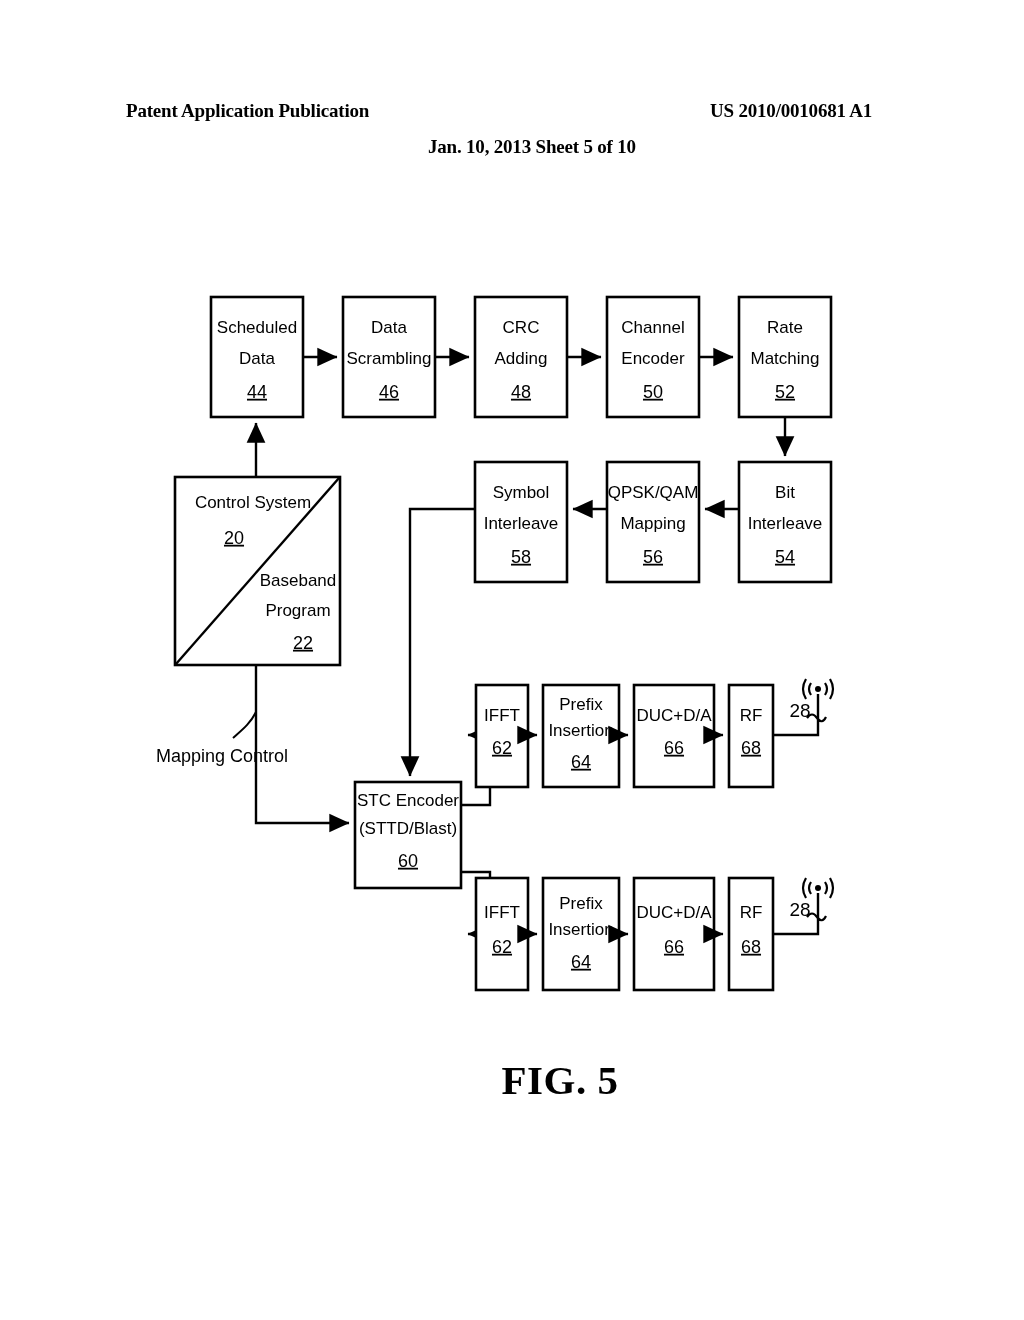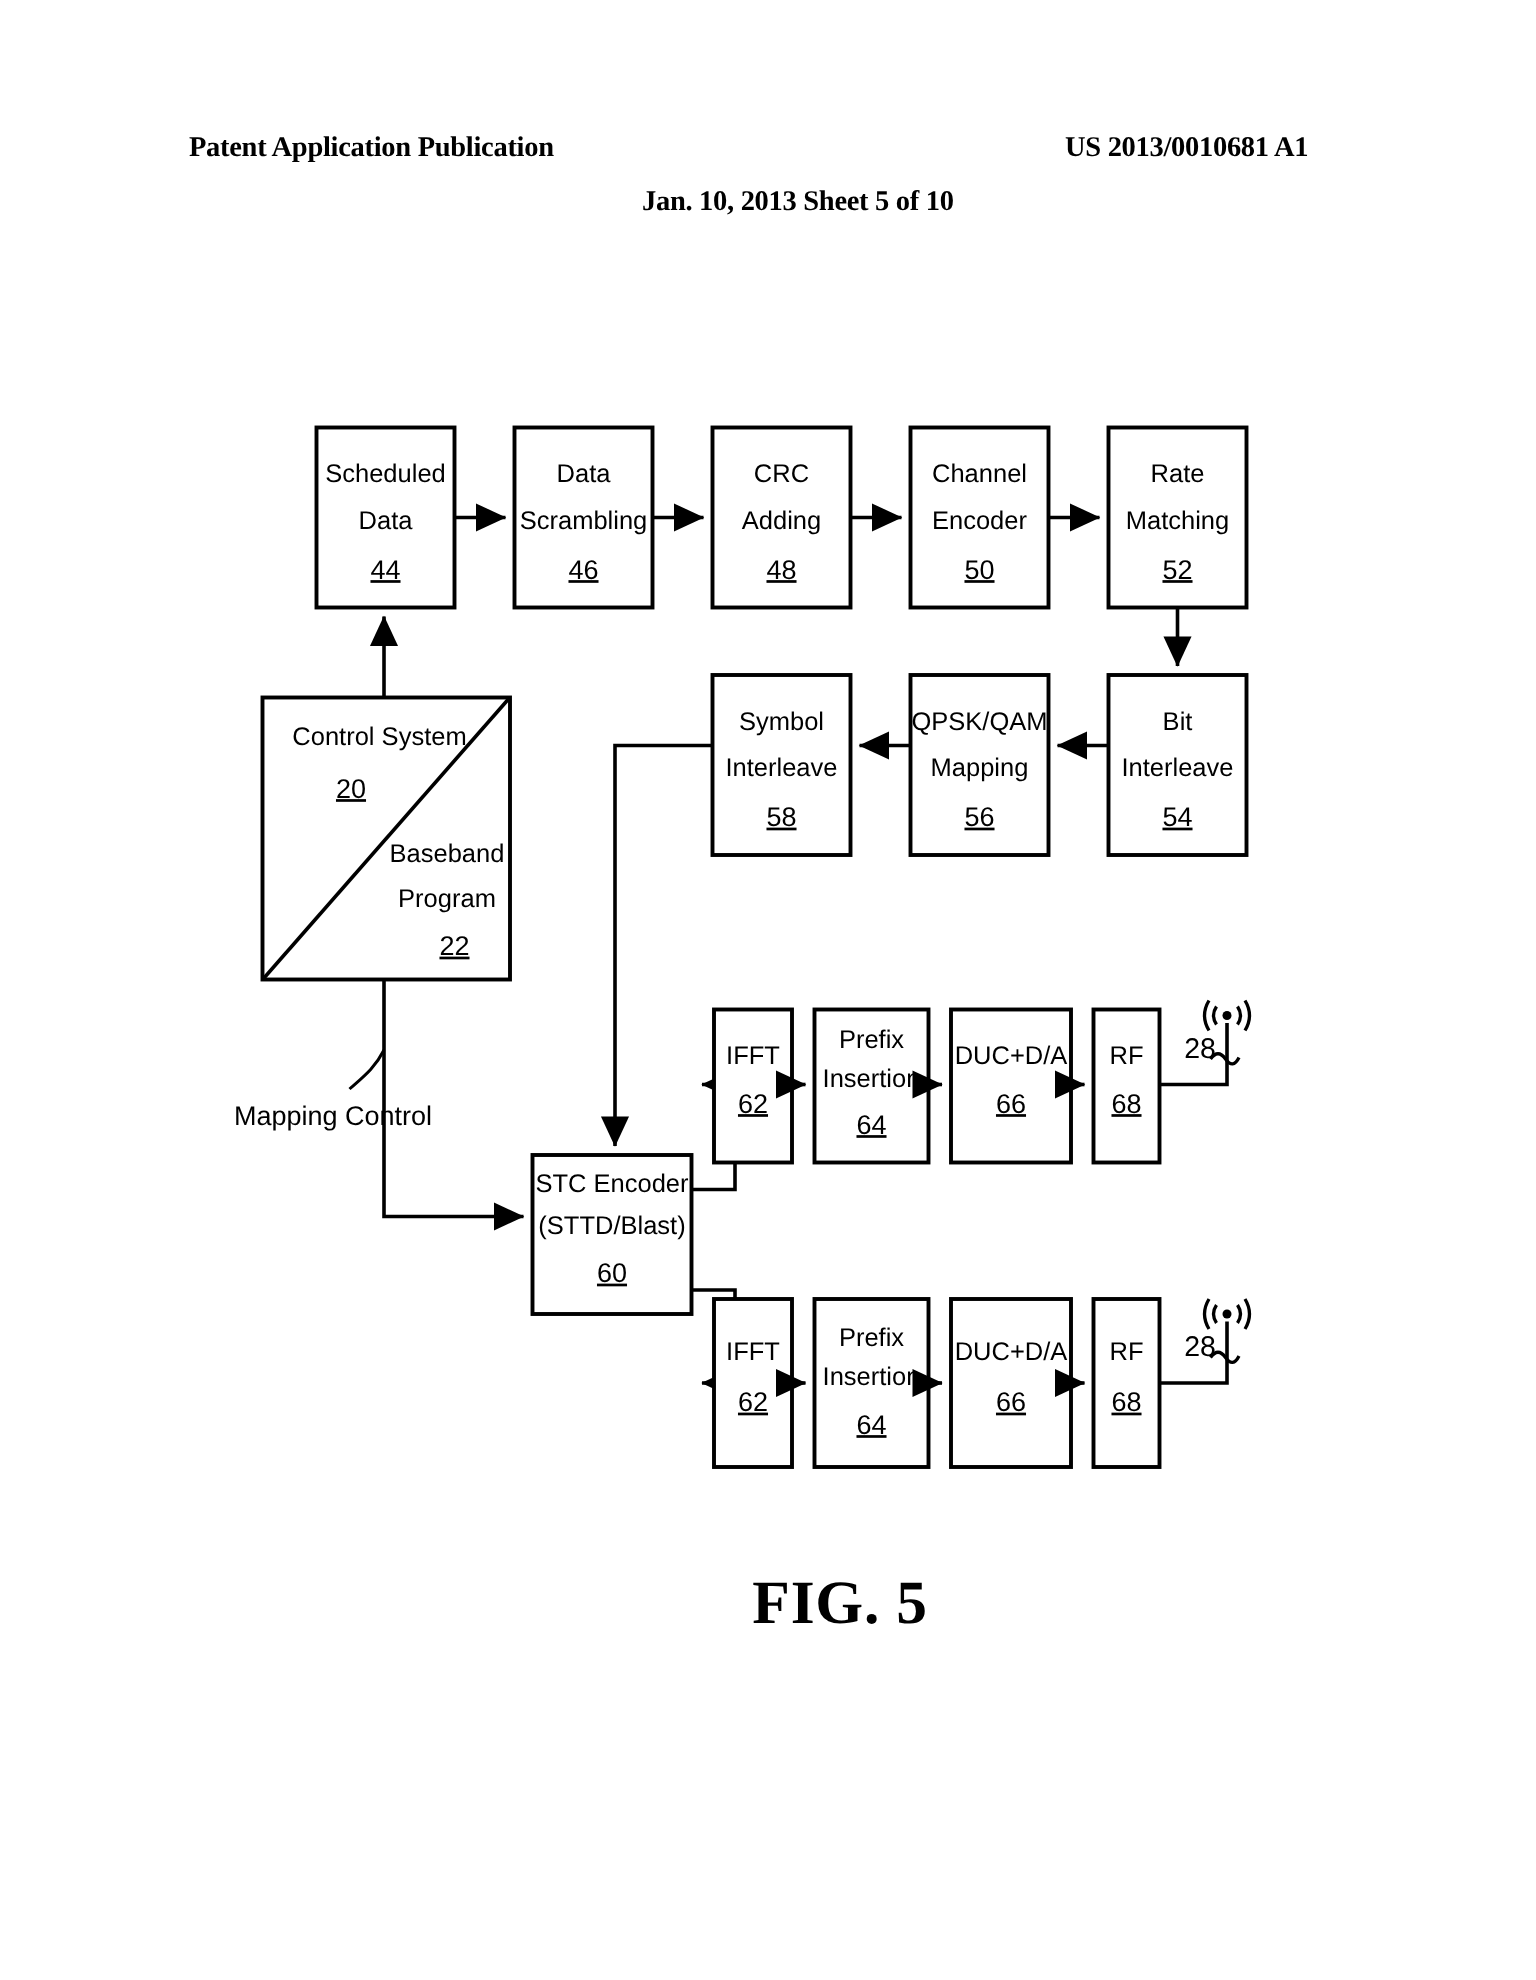--- a/index.html
+++ b/index.html
@@ -10,21 +10,21 @@
   body {
     width: 1024px;
     height: 1320px;
     position: relative;
     font-family: "Liberation Sans", sans-serif;
     color: #000000;
     overflow: hidden;
   }
   #page {
     position: absolute;
-    left: 0; top: 0;
+    left: 0; top: 12px;
     width: 1024px;
     height: 984px;
     background: #ffffff;
   }
   .hdr {
     position: absolute;
     top: 88px;
     left: 0;
     width: 1024px;
     height: 26px;
@@ -102,21 +102,21 @@
   }
 </style>
 </head>
 <body>
 
 <div id="page">
 
   <div class="hdr">
     <span class="hdr-pub">Patent Application Publication</span>
     <span class="hdr-date">Jan. 10, 2013  Sheet 5 of 10</span>
-    <span class="hdr-num">US 2013/0010681 A1</span>
+    <span class="hdr-num">US 2010/0010681 A1</span>
   </div>
 
   <svg id="diagram" viewBox="0 0 1024 1320">
     <defs>
       <marker id="arw" markerWidth="9" markerHeight="9" refX="8.2" refY="4.5" orient="auto" markerUnits="strokeWidth">
         <path d="M0,0.6 L8.4,4.5 L0,8.4 z" fill="#000"></path>
       </marker>
     </defs>
 
     <g>

